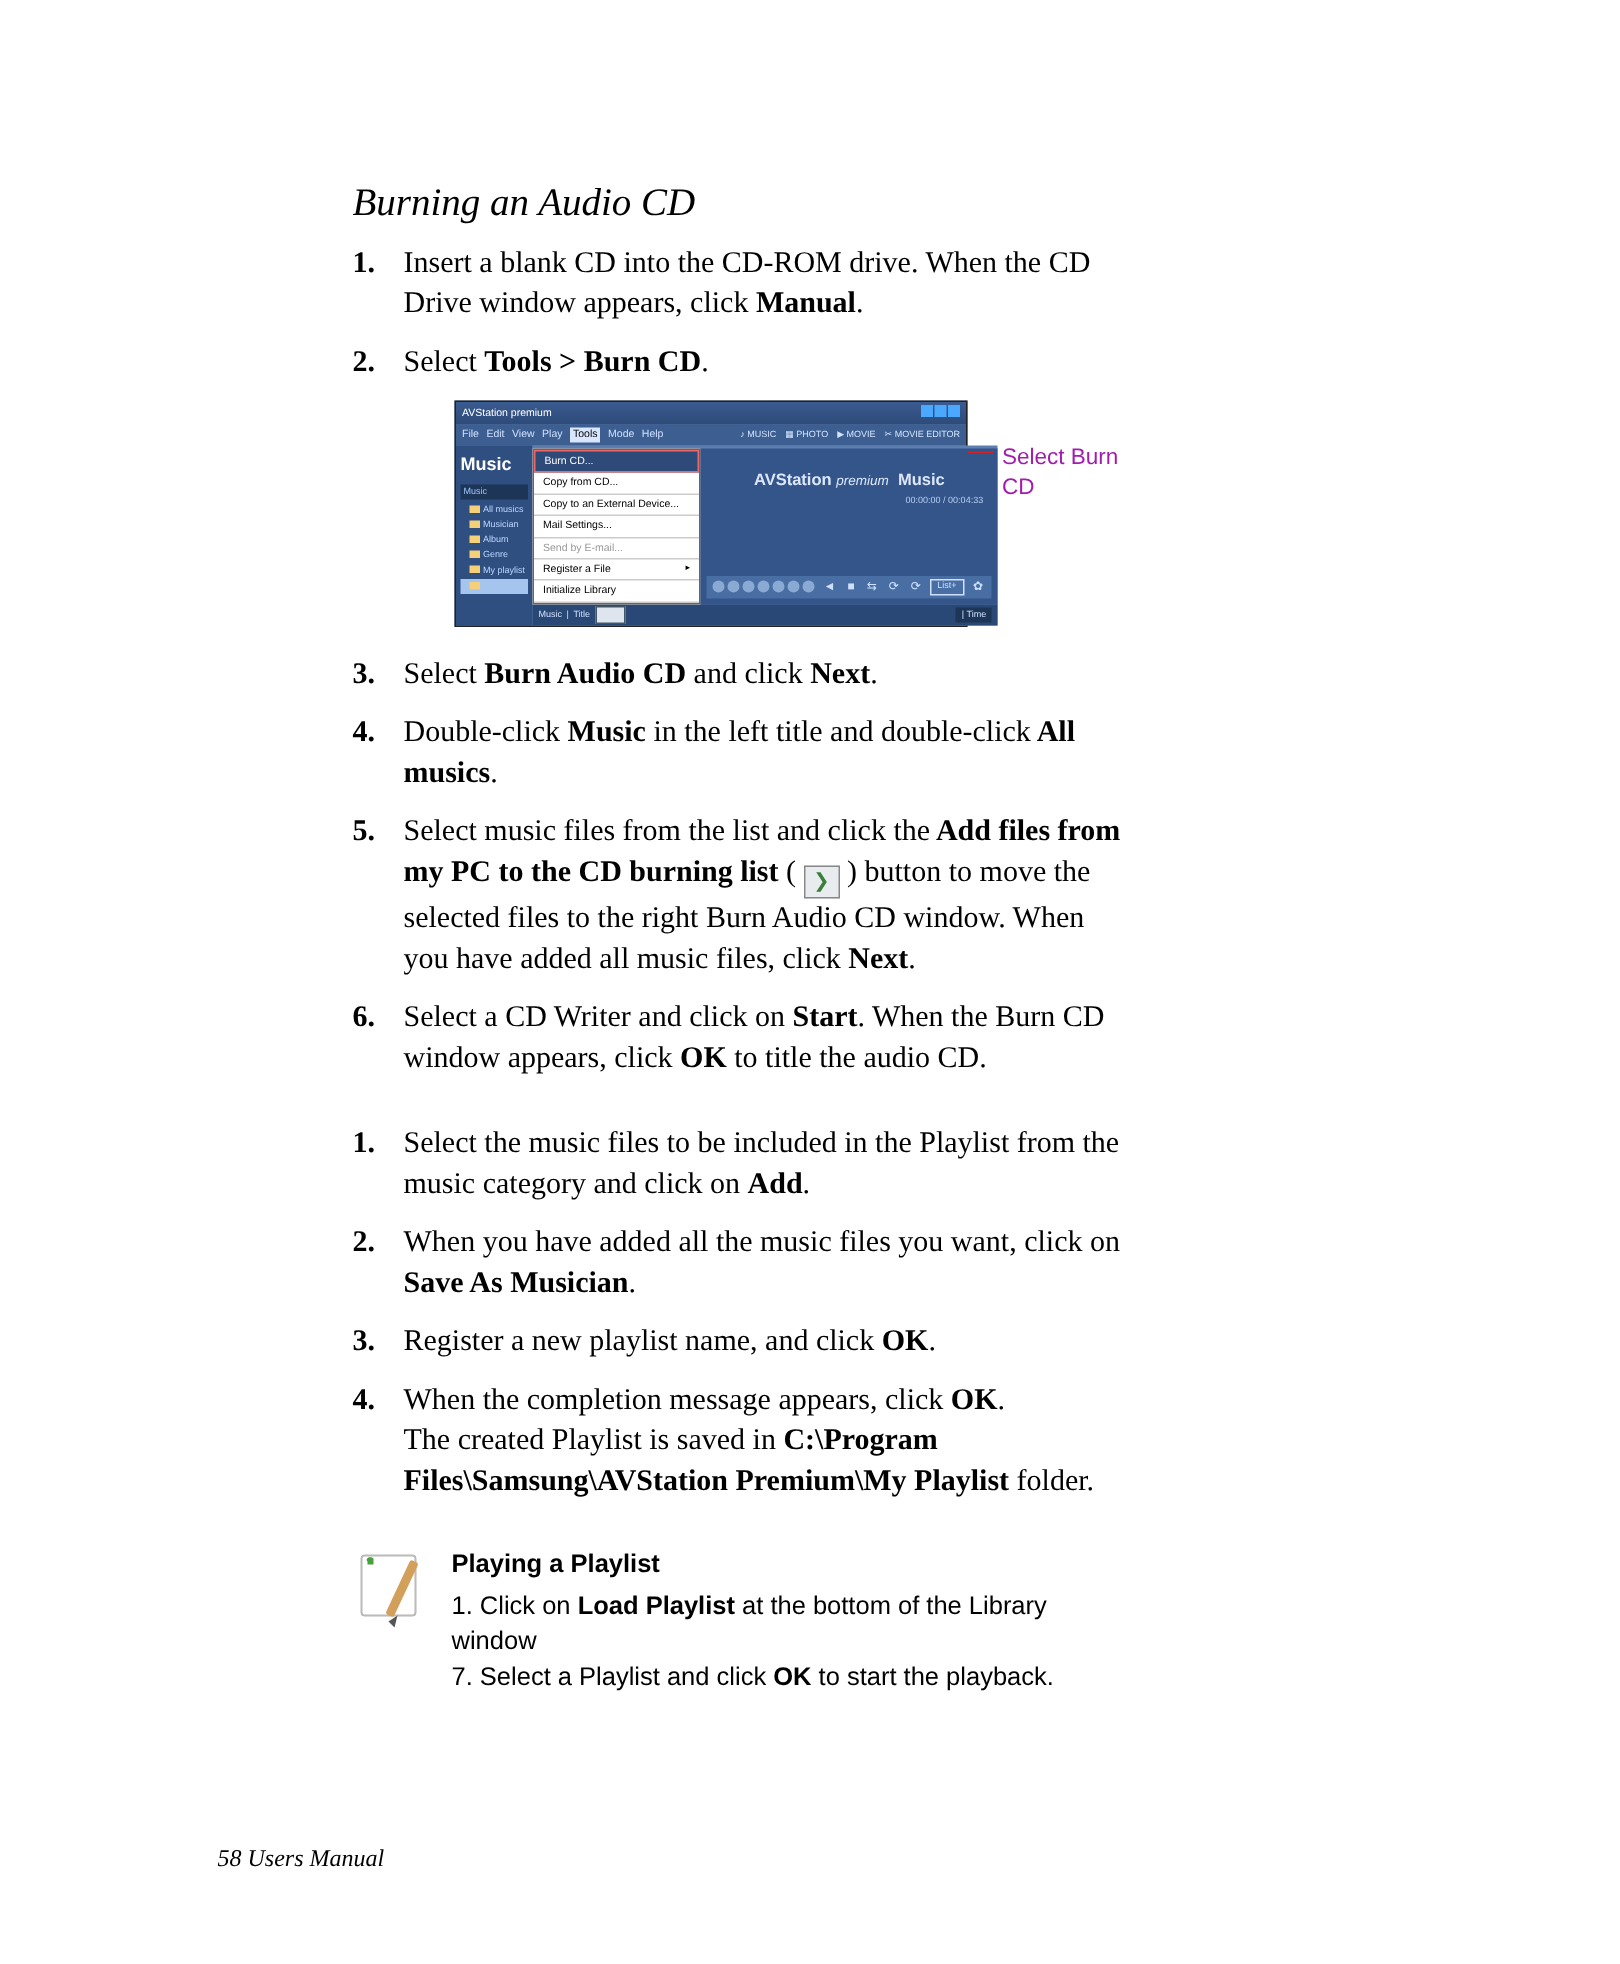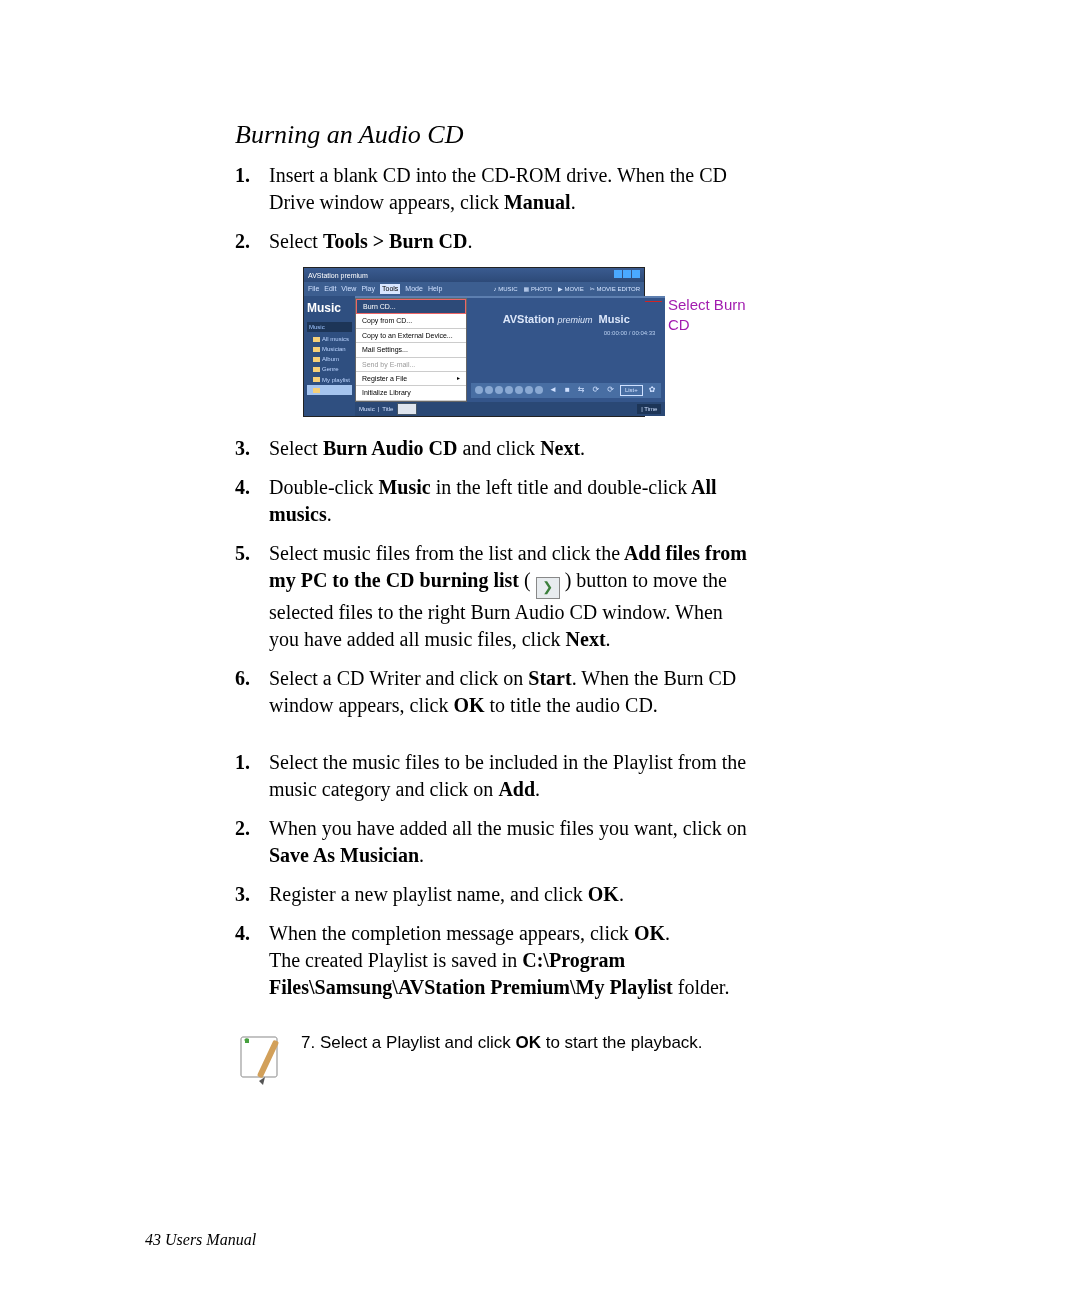--- a/index.html
+++ b/index.html
@@ -454,20 +454,24 @@
     <div class="note-icon">
       <svg viewBox="0 0 50 56">
         <rect x="6" y="6" width="36" height="40" rx="2" fill="#fff" stroke="#999"></rect>
         <rect x="6" y="6" width="36" height="40" rx="2" fill="none" stroke="#bbb" stroke-width="1"></rect>
         <path d="M10 10 C 8 8, 12 6, 14 8 L 14 12 L 10 12 Z" fill="#46a03e"></path>
         <rect x="30" y="8" width="6" height="40" rx="2" fill="#d2a05a" transform="rotate(25 33 28)"></rect>
         <polygon points="24,50 30,46 28,54" fill="#555"></polygon>
       </svg>
     </div>
     <div class="note-content">
+      <div class="nh">Playing a Playlist</div>
+      <div>
+        <span>1. Click on </span><b>Load Playlist</b><span> at the bottom of the Library window</span>
+      </div>
       <div>
         <span>7. Select a Playlist and click </span><b>OK</b><span> to start the playback.</span>
       </div>
     </div>
   </div>
 
-  <div class="footer">43  Users Manual</div>
+  <div class="footer">58  Users Manual</div>
 </div>
 
 </body></html>

